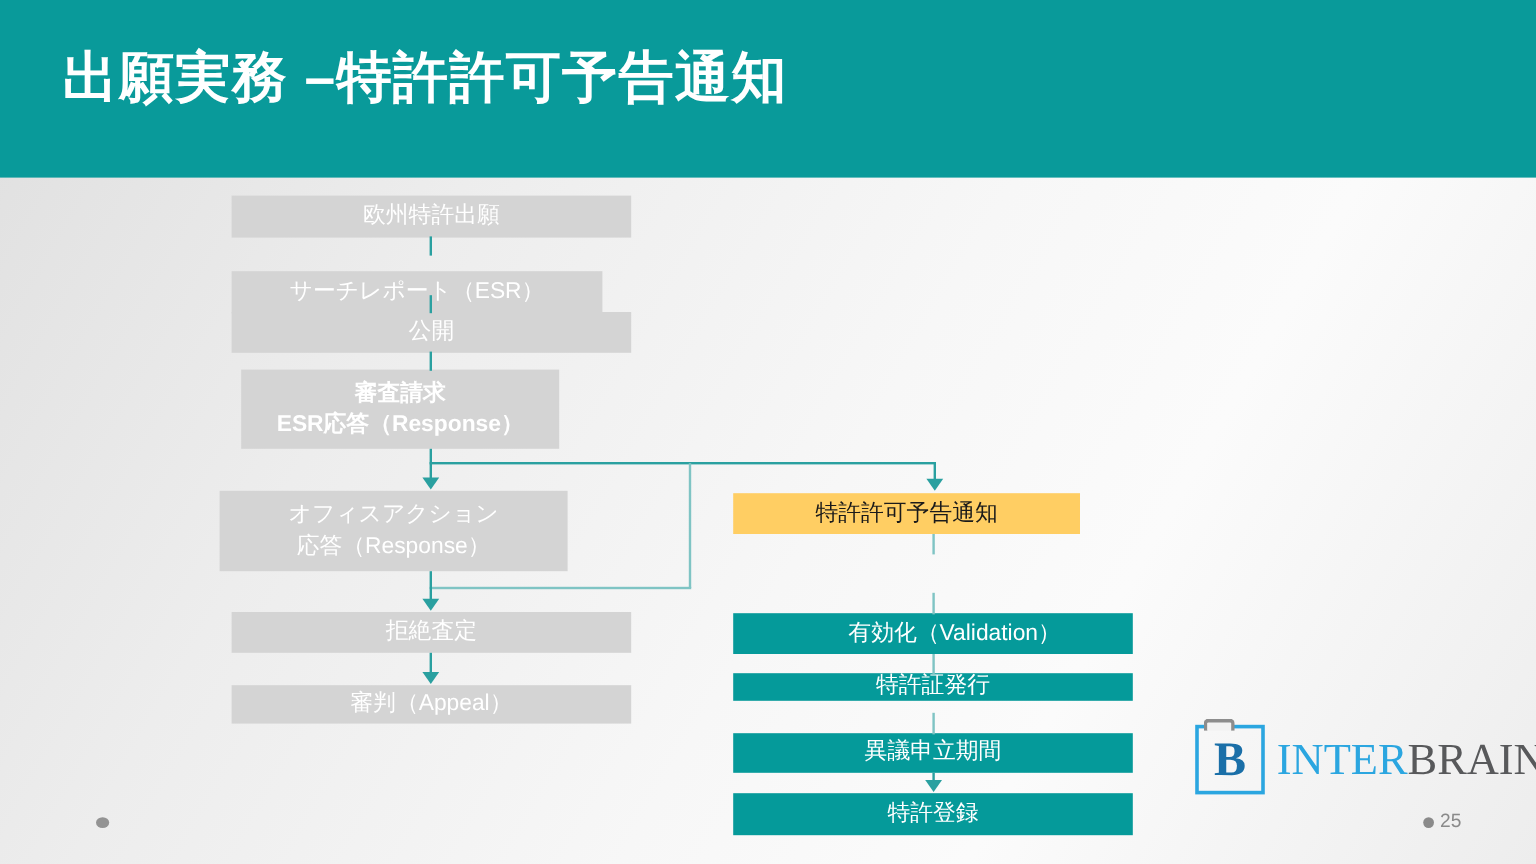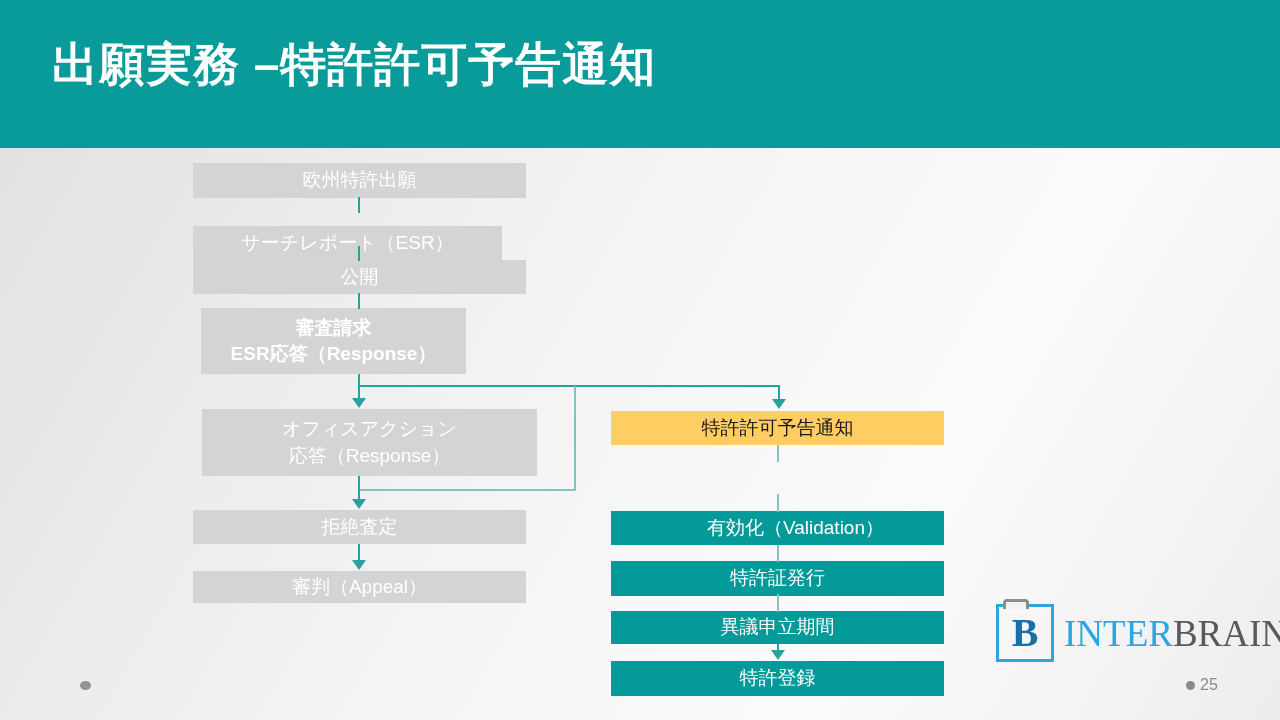--- a/index.html
+++ b/index.html
@@ -187,43 +187,43 @@
 
   <div class="box box-gray" style="left:193px; top:260px; width:333px; height:34px;">
     <span class="box-line">公開</span>
   </div>
 
   <div class="box box-gray" style="left:201px; top:308px; width:265px; height:66px;font-weight:bold;">
     <span class="box-line">審査請求</span>
     <span class="box-line">ESR応答（Response）</span>
   </div>
 
-  <div class="box box-gray" style="left:202px; top:409px; width:335px; height:67px;">
+  <div class="box box-gray" style="left:183px; top:409px; width:290px; height:67px;">
     <span class="box-line">オフィスアクション</span>
     <span class="box-line">応答（Response）</span>
   </div>
 
   <div class="box box-gray" style="left:193px; top:510px; width:333px; height:34px;">
     <span class="box-line">拒絶査定</span>
   </div>
 
   <div class="box box-gray" style="left:193px; top:571px; width:333px; height:32px;">
     <span class="box-line">審判（Appeal）</span>
   </div>
 
-  <div class="box box-amber" style="left:611px; top:411px; width:333px; height:34px;">
+  <div class="box box-amber" style="left:611px; top:411px; width:289px; height:34px;">
     <span class="box-line">特許許可予告通知</span>
   </div>
 
 
   <div class="box box-teal" style="left:611px; top:511px; width:333px; height:34px;padding-left:36px;">
     <span class="box-line">有効化（Validation）</span>
   </div>
 
-  <div class="box box-teal" style="left:611px; top:561px; width:333px; height:35px;">
+  <div class="box box-teal" style="left:611px; top:561px; width:333px; height:23px;">
     <span class="box-line">特許証発行</span>
   </div>
 
   <div class="box box-teal" style="left:611px; top:611px; width:333px; height:33px;">
     <span class="box-line">異議申立期間</span>
   </div>
 
   <div class="box box-teal" style="left:611px; top:661px; width:333px; height:35px;">
     <span class="box-line">特許登録</span>
   </div>

